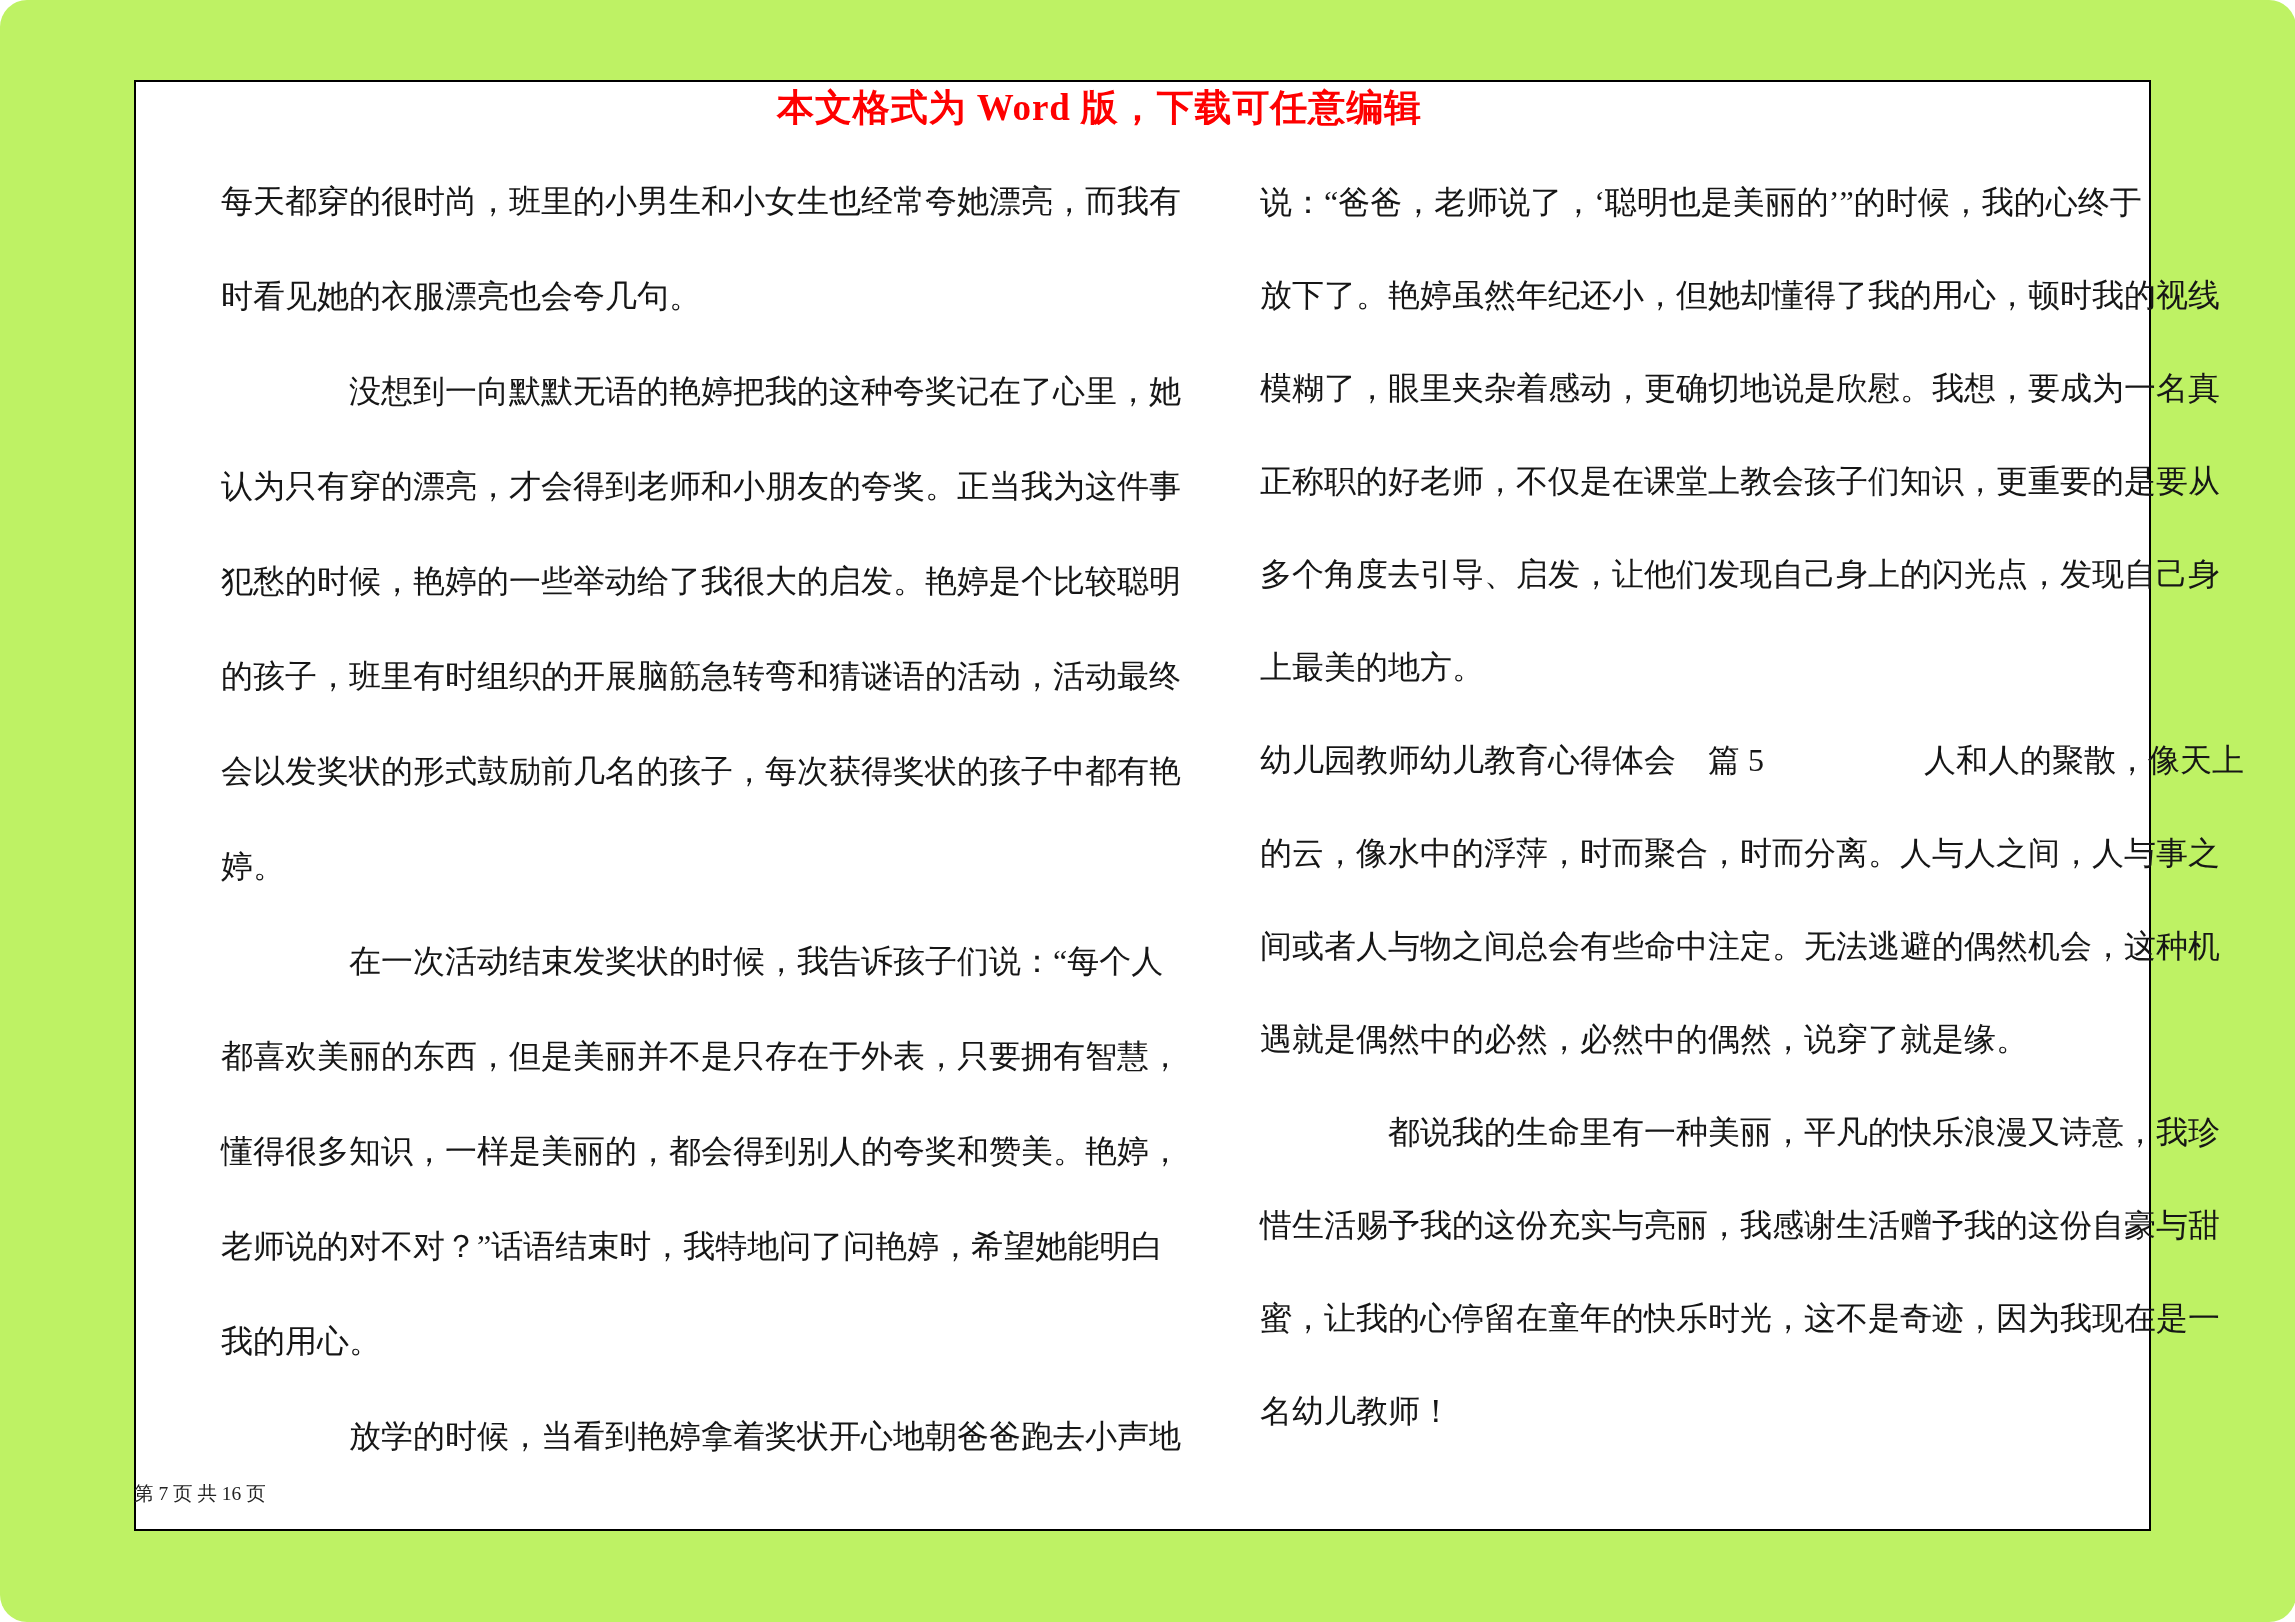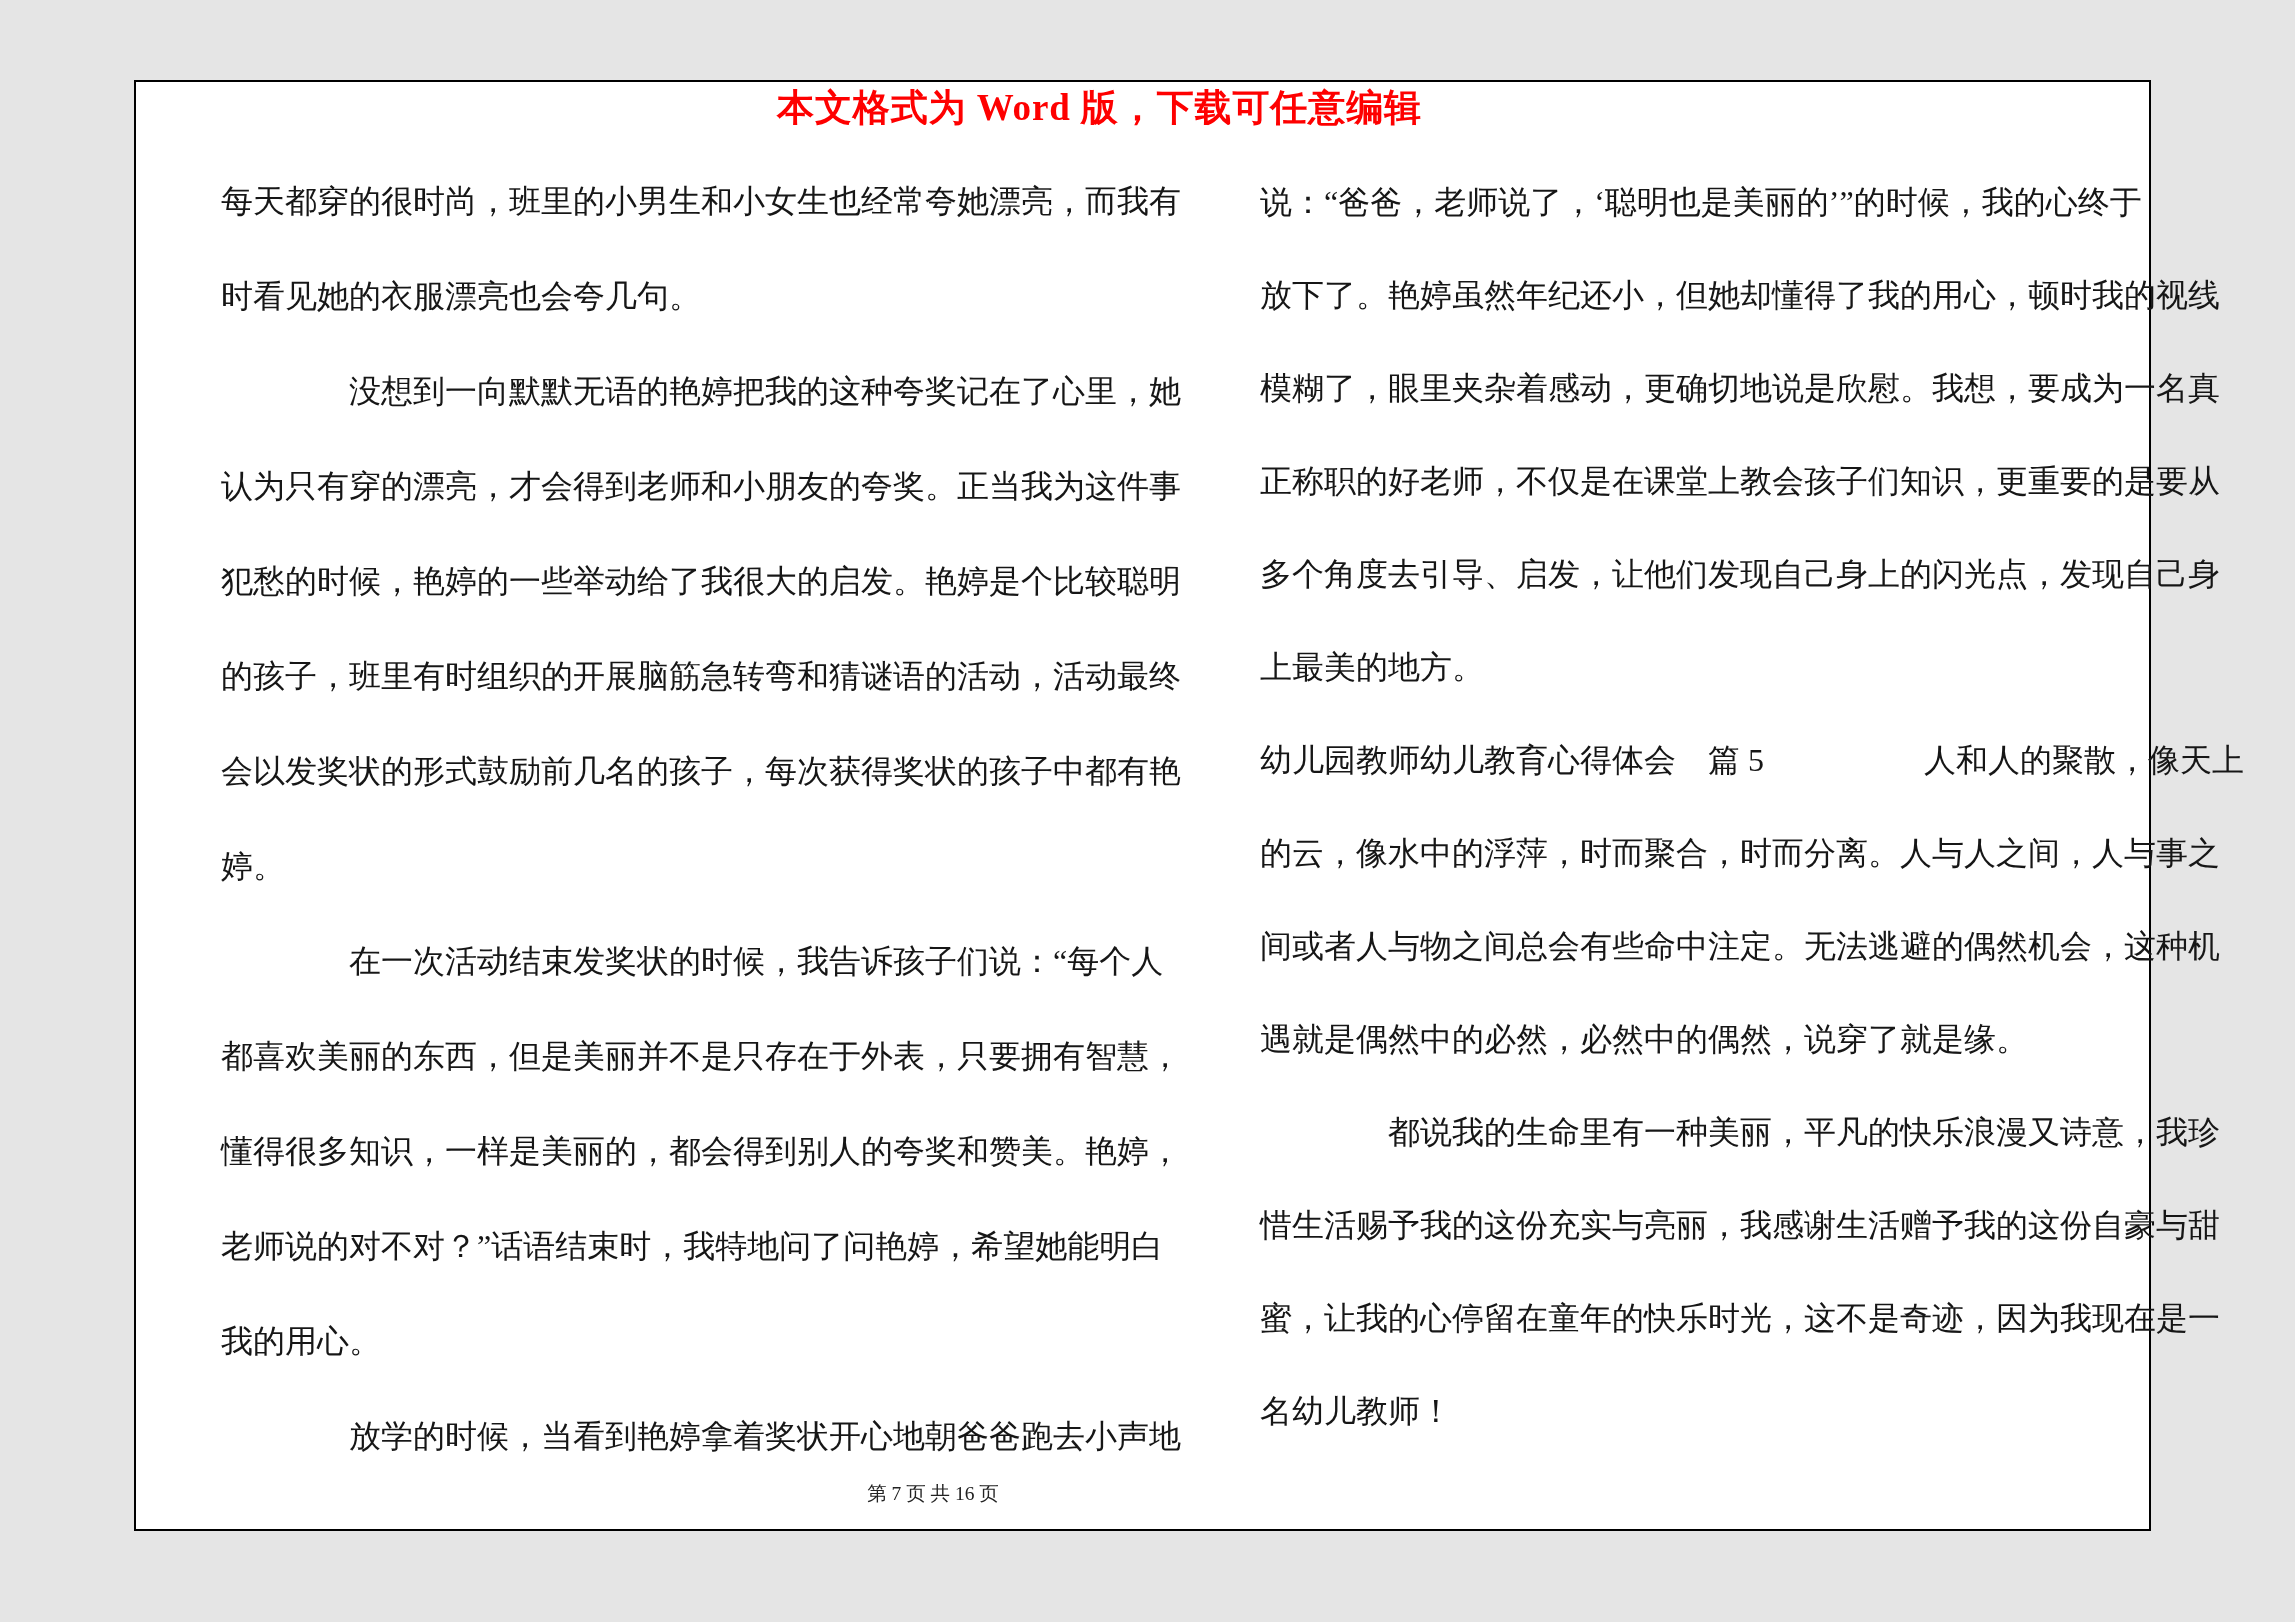--- a/index.html
+++ b/index.html
@@ -4,24 +4,25 @@
 <style>
   html, body {
     margin: 0;
     padding: 0;
     background: #ffffff;
   }
   .canvas {
     position: relative;
     width: 2296px;
     height: 1622px;
-    background: #e5e5e5;
+    background: #bef264;
     overflow: hidden;
     font-family: "Liberation Serif", "DejaVu Serif", serif;
     color: #1a1a1a;
+    border-radius: 27px;
   }
   .page-frame {
     position: absolute;
     left: 134px;
     top: 80px;
     width: 2017px;
     height: 1451px;
     border: 2.8px solid #000000;
     box-sizing: border-box;
     background: #ffffff;
@@ -57,21 +58,21 @@
     left: 1242px;
     top: 156px;
     width: 983px;
     line-height: 93px;
   }
   .page-footer {
     position: absolute;
     left: 134px;
     top: 1482px;
     width: 1598px;
-    text-align: center;
+    text-align: left;
     font-size: 19.5px;
     line-height: 24px;
     color: #222222;
   }
 </style>
 </head>
 <body>
 
 <div class="canvas">
 

